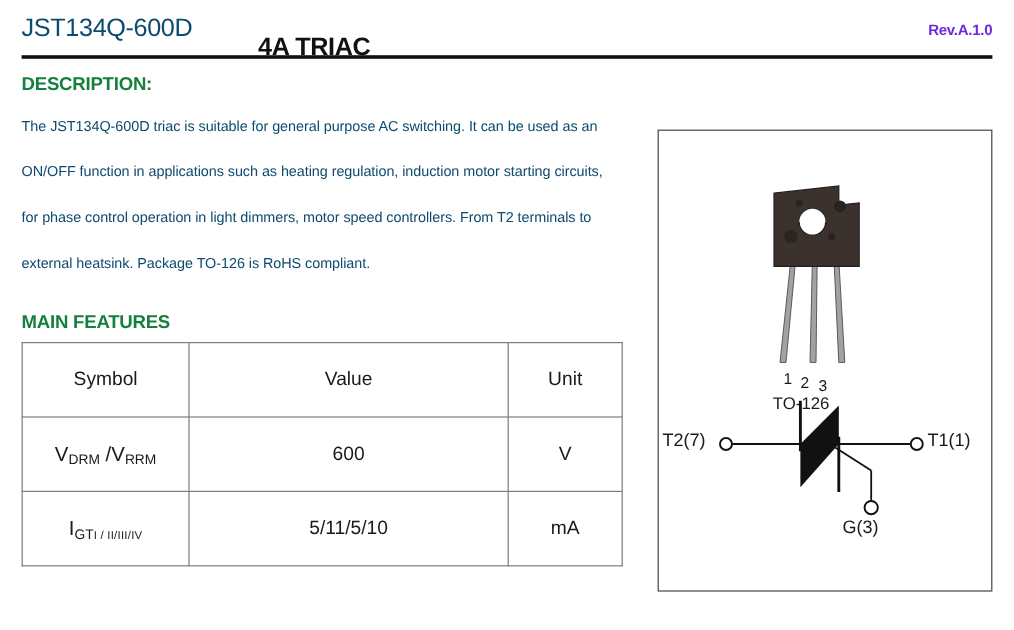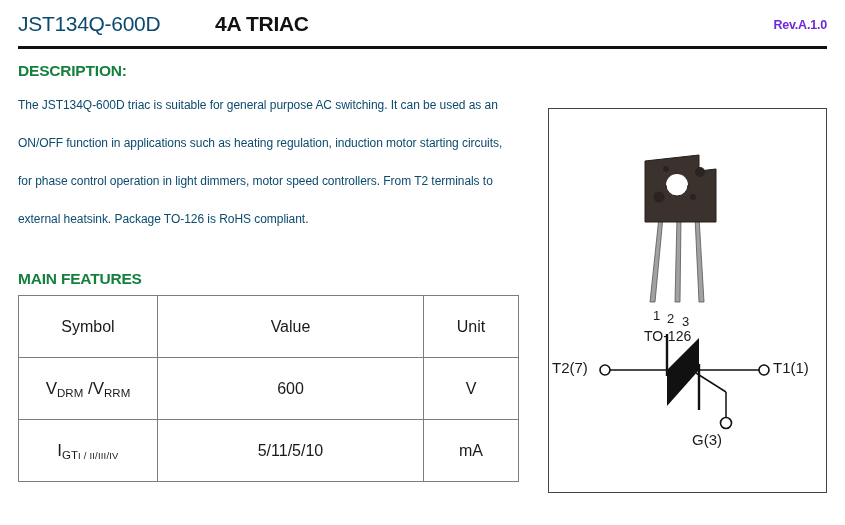--- a/index.html
+++ b/index.html
@@ -30,21 +30,21 @@
     top: 0;
     font-size: 21px;
     font-weight: normal;
     letter-spacing: -0.3px;
     white-space: pre;
     color: #0c4a6e;
   }
   #header-subtitle {
     position: absolute;
     left: 197px;
-    top: 0;
+    top: 16px;
     font-size: 21px;
     font-weight: bold;
     letter-spacing: -0.3px;
     white-space: pre;
     color: #111111;
   }
   #header-rev {
     position: absolute;
     right: 0;
     top: 6px;
@@ -80,21 +80,21 @@
   #description-body {
     font-size: 12px;
     line-height: 38px;
     color: #0c4a6e;
     letter-spacing: -0.05px;
     width: 500px;
     margin: 4px 0 0 0;
   }
 
   #features-heading {
-    margin-top: 32px;
+    margin-top: 22px;
     margin-bottom: 7px;
   }
 
   
   #features-table {
     border-collapse: collapse;
     width: 500px;
     table-layout: fixed;
   }
   #features-table td, #features-table th {
@@ -255,16 +255,16 @@
       <line x1="150" y1="46" x2="210" y2="46" stroke="#111" stroke-width="1.6"></line>
       <circle cx="215" cy="46" r="5" fill="#ffffff" stroke="#111" stroke-width="1.6"></circle>
 
       <line x1="147" y1="49" x2="177" y2="68" stroke="#111" stroke-width="1.5"></line>
       <line x1="177" y1="68" x2="177" y2="93" stroke="#111" stroke-width="1.5"></line>
       <circle cx="177" cy="99" r="5.5" fill="#ffffff" stroke="#111" stroke-width="1.6"></circle>
     </svg>
     <div style="position:absolute;left:0;top:0;width:277px;height:166px;">
       <span style="position:absolute;left:3px;top:35px;font-size:15px;">T2(7)</span>
       <span style="position:absolute;left:224px;top:35px;font-size:15px;">T1(1)</span>
-      <span style="position:absolute;left:143px;top:107px;font-size:15px;">G(3)</span>
+      <span style="position:absolute;left:153px;top:107px;font-size:15px;">G(3)</span>
     </div>
   </div>
 </div>
 
 </body></html>

